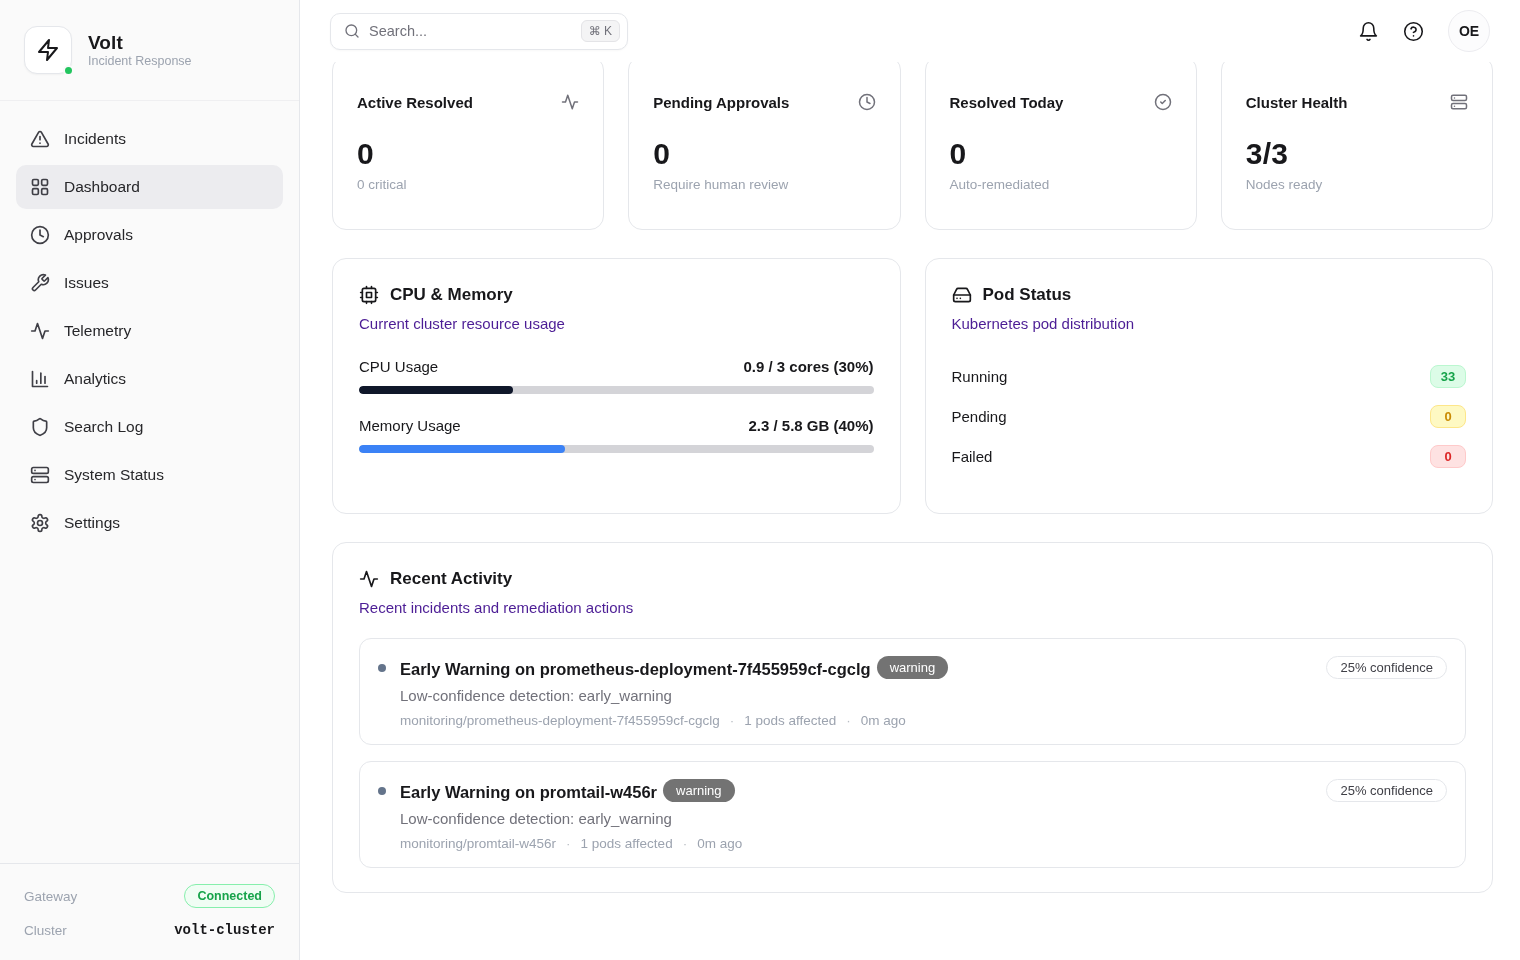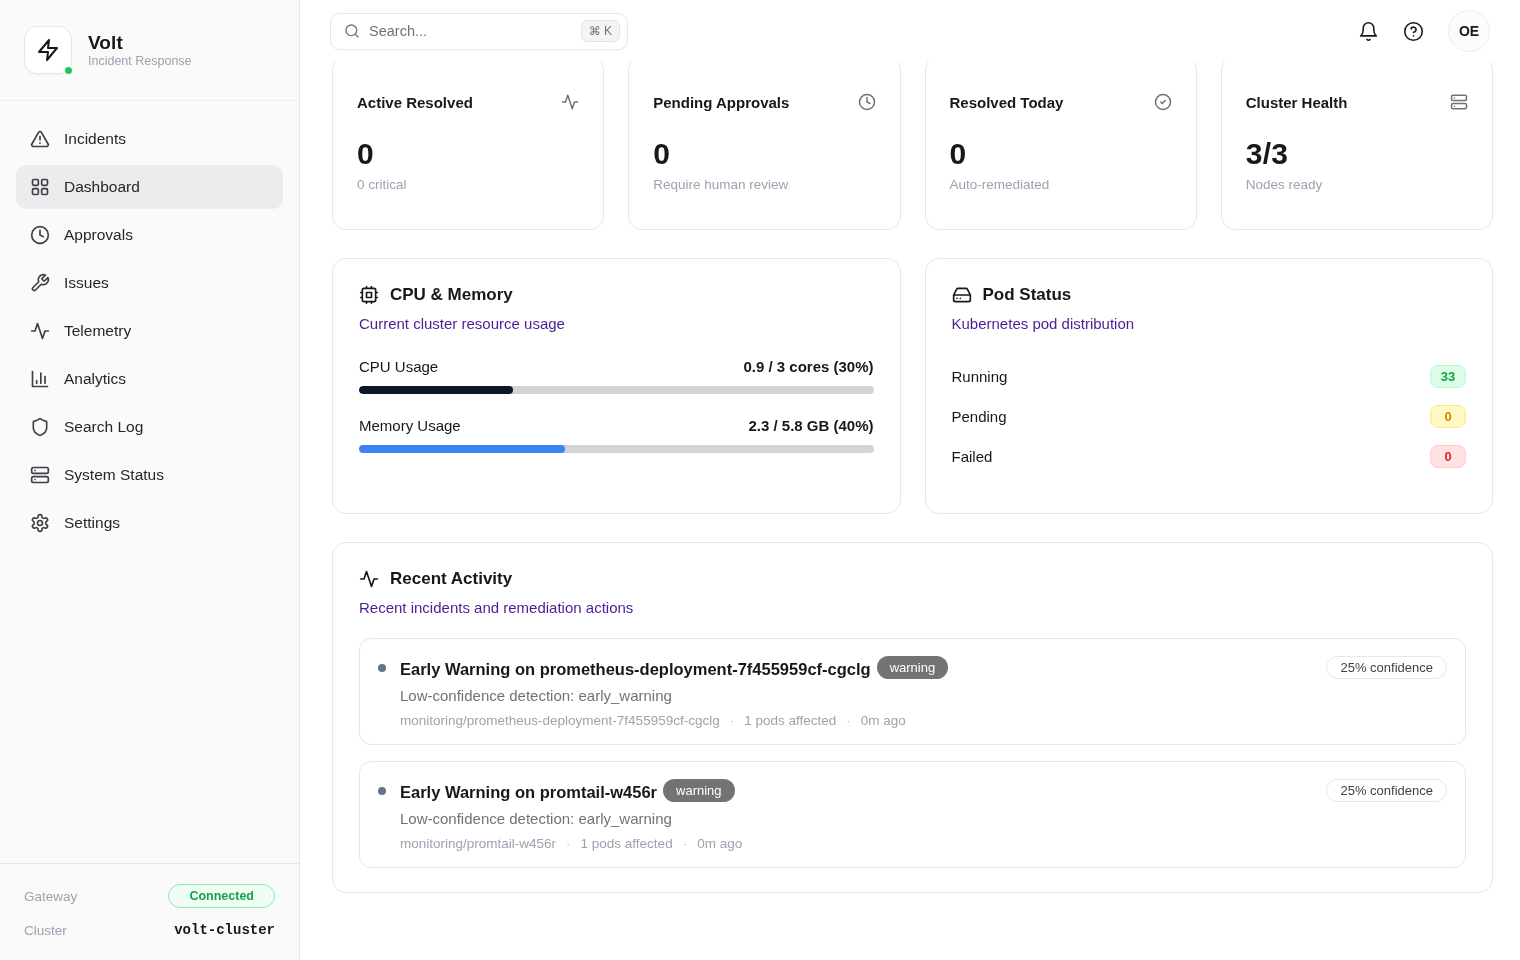--- a/index.html
+++ b/index.html
@@ -44,21 +44,21 @@
   .nav-item.active { background:#ececef; }
 
   .sidebar-footer {
     margin-top:auto; border-top:1px solid #e5e7eb; padding:20px 24px 22px 24px;
   }
   .foot-row { display:flex; align-items:center; justify-content:space-between; margin-bottom:14px; }
   .foot-row:last-child { margin-bottom:0; }
   .foot-label { font-size:13.5px; color:#9ca3af; }
   .connected-badge {
     border:1px solid #86efac; background:#f0fdf4; color:#16a34a;
-    font-size:12.5px; font-weight:600; border-radius:999px; padding:4px 20px;
+    font-size:12.5px; font-weight:600; border-radius:999px; padding:4px 12px;
   }
   .cluster-value { font-family:"Liberation Mono", monospace; font-size:14px; font-weight:700; color:#18181b; }
 
   
   .main { flex:1; display:flex; flex-direction:column; position:relative; }
   .header {
     height:62px; min-height:62px; display:flex; align-items:center;
     justify-content:space-between; padding:0 30px; background:#fff;
     position:relative; z-index:5;
   }

